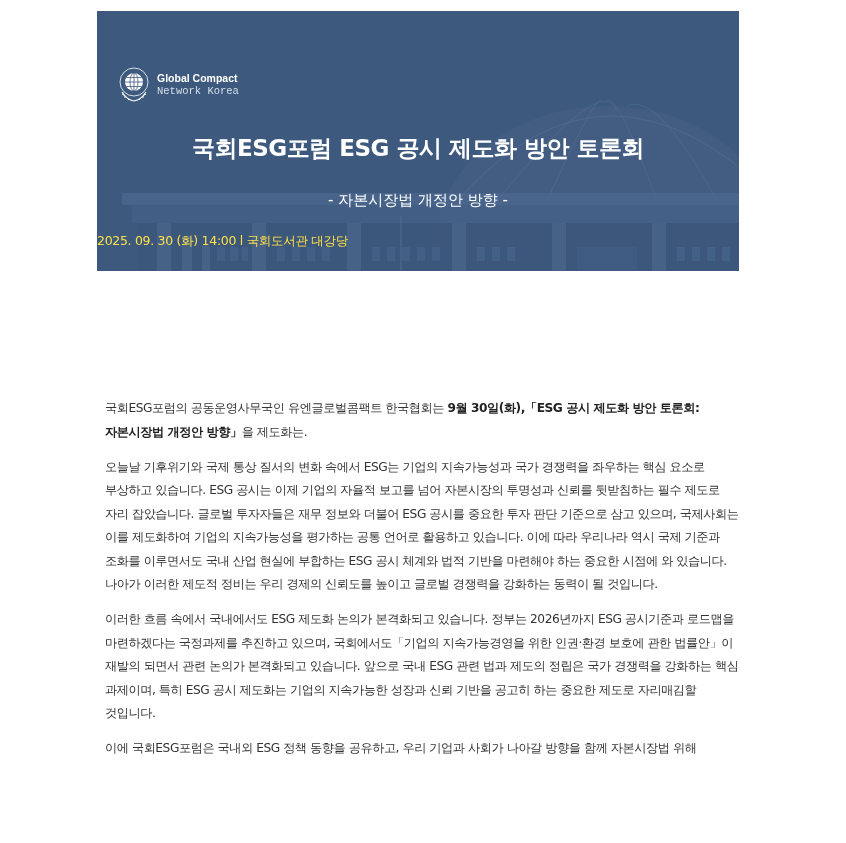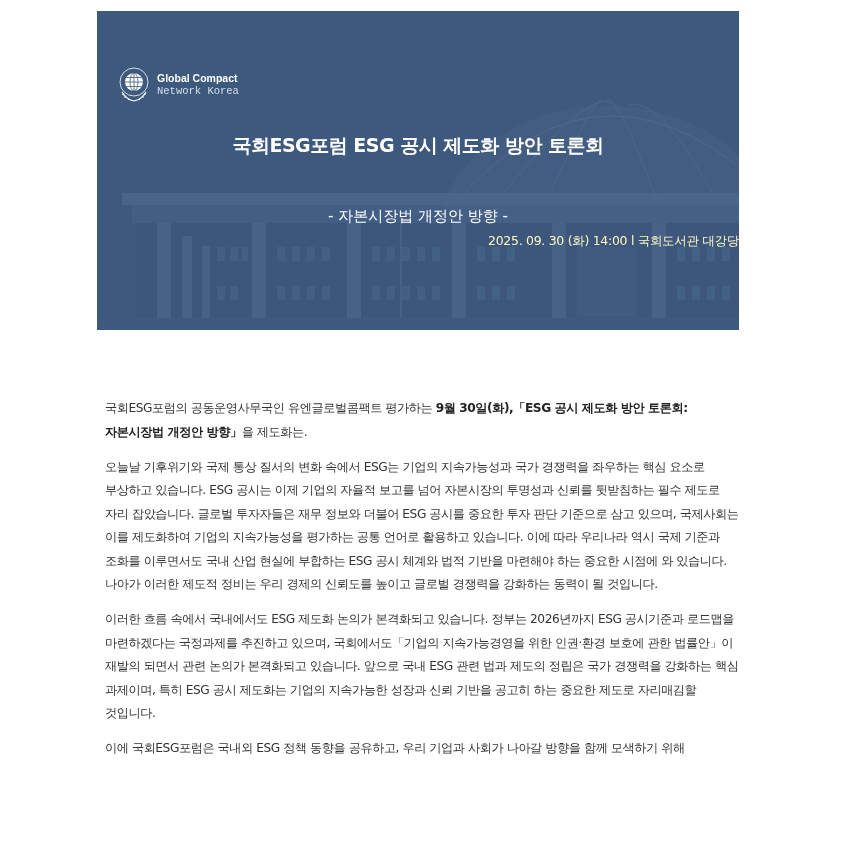--- a/index.html
+++ b/index.html
@@ -12,21 +12,21 @@
     height: 843px;
     position: relative;
     overflow: hidden;
     font-family: "DejaVu Sans", "Liberation Sans", sans-serif;
   }
   .banner {
     position: absolute;
     left: 97px;
     top: 11px;
     width: 642px;
-    height: 319px;
+    height: 260px;
     background: #3e5a7f;
     overflow: hidden;
     color: #ffffff;
   }
   .banner-bg {
     position: absolute;
     inset: 0;
   }
   .logo {
     position: absolute;
@@ -56,43 +56,42 @@
     font-size: 10.5px;
     color: #d7dfea;
   }
   .banner-title {
     position: absolute;
     left: 0;
     right: 0;
     top: 122px;
     text-align: center;
     font-weight: bold;
-    font-size: 19px;
+    font-size: 23px;
     letter-spacing: -0.5px;
     color: #ffffff;
   }
   .banner-subtitle {
     position: absolute;
     left: 0;
     right: 0;
     top: 180px;
     text-align: center;
     font-size: 15px;
     color: #ffffff;
-    margin-top: 16px;
   }
   .banner-date {
     position: absolute;
     left: 0;
     right: 0;
     top: 222px;
-    text-align: right;
+    text-align: left;
     font-size: 12.5px;
     letter-spacing: -0.3px;
-    color: #fef9c3;
+    color: #fde047;
   }
   .content {
     position: absolute;
     left: 105px;
     top: 397px;
     width: 640px;
     color: #333333;
     font-size: 12.2px;
     line-height: 23.5px;
     letter-spacing: -0.45px;
@@ -201,24 +200,24 @@
     </div>
   </div>
 
   <div class="banner-title">국회ESG포럼 ESG 공시 제도화 방안 토론회</div>
   <div class="banner-subtitle">- 자본시장법 개정안 방향 -</div>
   <div class="banner-date">2025. 09. 30 (화) 14:00 l 국회도서관 대강당</div>
 </div>
 
 <div class="content">
   <p>
-    <span>국회ESG포럼의 공동운영사무국인 유엔글로벌콤팩트 평가하는 </span><b>9월 30일(화),「ESG 공시 제도화 방안 토론회: 자본시장법 개정안 방향」</b><span>을 제도화는.</span>
+    <span>국회ESG포럼의 공동운영사무국인 유엔글로벌콤팩트 한국협회는 </span><b>9월 30일(화),「ESG 공시 제도화 방안 토론회: 자본시장법 개정안 방향」</b><span>을 제도화는.</span>
   </p>
   <p>
     <span>오늘날 기후위기와 국제 통상 질서의 변화 속에서 ESG는 기업의 지속가능성과 국가 경쟁력을 좌우하는 핵심 요소로 부상하고 있습니다. ESG 공시는 이제 기업의 자율적 보고를 넘어 자본시장의 투명성과 신뢰를 뒷받침하는 필수 제도로 자리 잡았습니다. 글로벌 투자자들은 재무 정보와 더불어 ESG 공시를 중요한 투자 판단 기준으로 삼고 있으며, 국제사회는 이를 제도화하여 기업의 지속가능성을 평가하는 공통 언어로 활용하고 있습니다. 이에 따라 우리나라 역시 국제 기준과 조화를 이루면서도 국내 산업 현실에 부합하는 ESG 공시 체계와 법적 기반을 마련해야 하는 중요한 시점에 와 있습니다. 나아가 이러한 제도적 정비는 우리 경제의 신뢰도를 높이고 글로벌 경쟁력을 강화하는 동력이 될 것입니다.</span>
   </p>
   <p>
     <span>이러한 흐름 속에서 국내에서도 ESG 제도화 논의가 본격화되고 있습니다. 정부는 2026년까지 ESG 공시기준과 로드맵을 마련하겠다는 국정과제를 추진하고 있으며, 국회에서도「기업의 지속가능경영을 위한 인권·환경 보호에 관한 법률안」이 재발의 되면서 관련 논의가 본격화되고 있습니다. 앞으로 국내 ESG 관련 법과 제도의 정립은 국가 경쟁력을 강화하는 핵심 과제이며, 특히 ESG 공시 제도화는 기업의 지속가능한 성장과 신뢰 기반을 공고히 하는 중요한 제도로 자리매김할 것입니다.</span>
   </p>
   <p>
-    <span>이에 국회ESG포럼은 국내외 ESG 정책 동향을 공유하고, 우리 기업과 사회가 나아갈 방향을 함께 모색하기 위해</span><br>
+    <span>이에 국회ESG포럼은 국내외 ESG 정책 동향을 공유하고, 우리 기업과 사회가 나아갈 방향을 함께 자본시장법 위해</span><br>
   </p>
 </div>
 
 </body></html>

